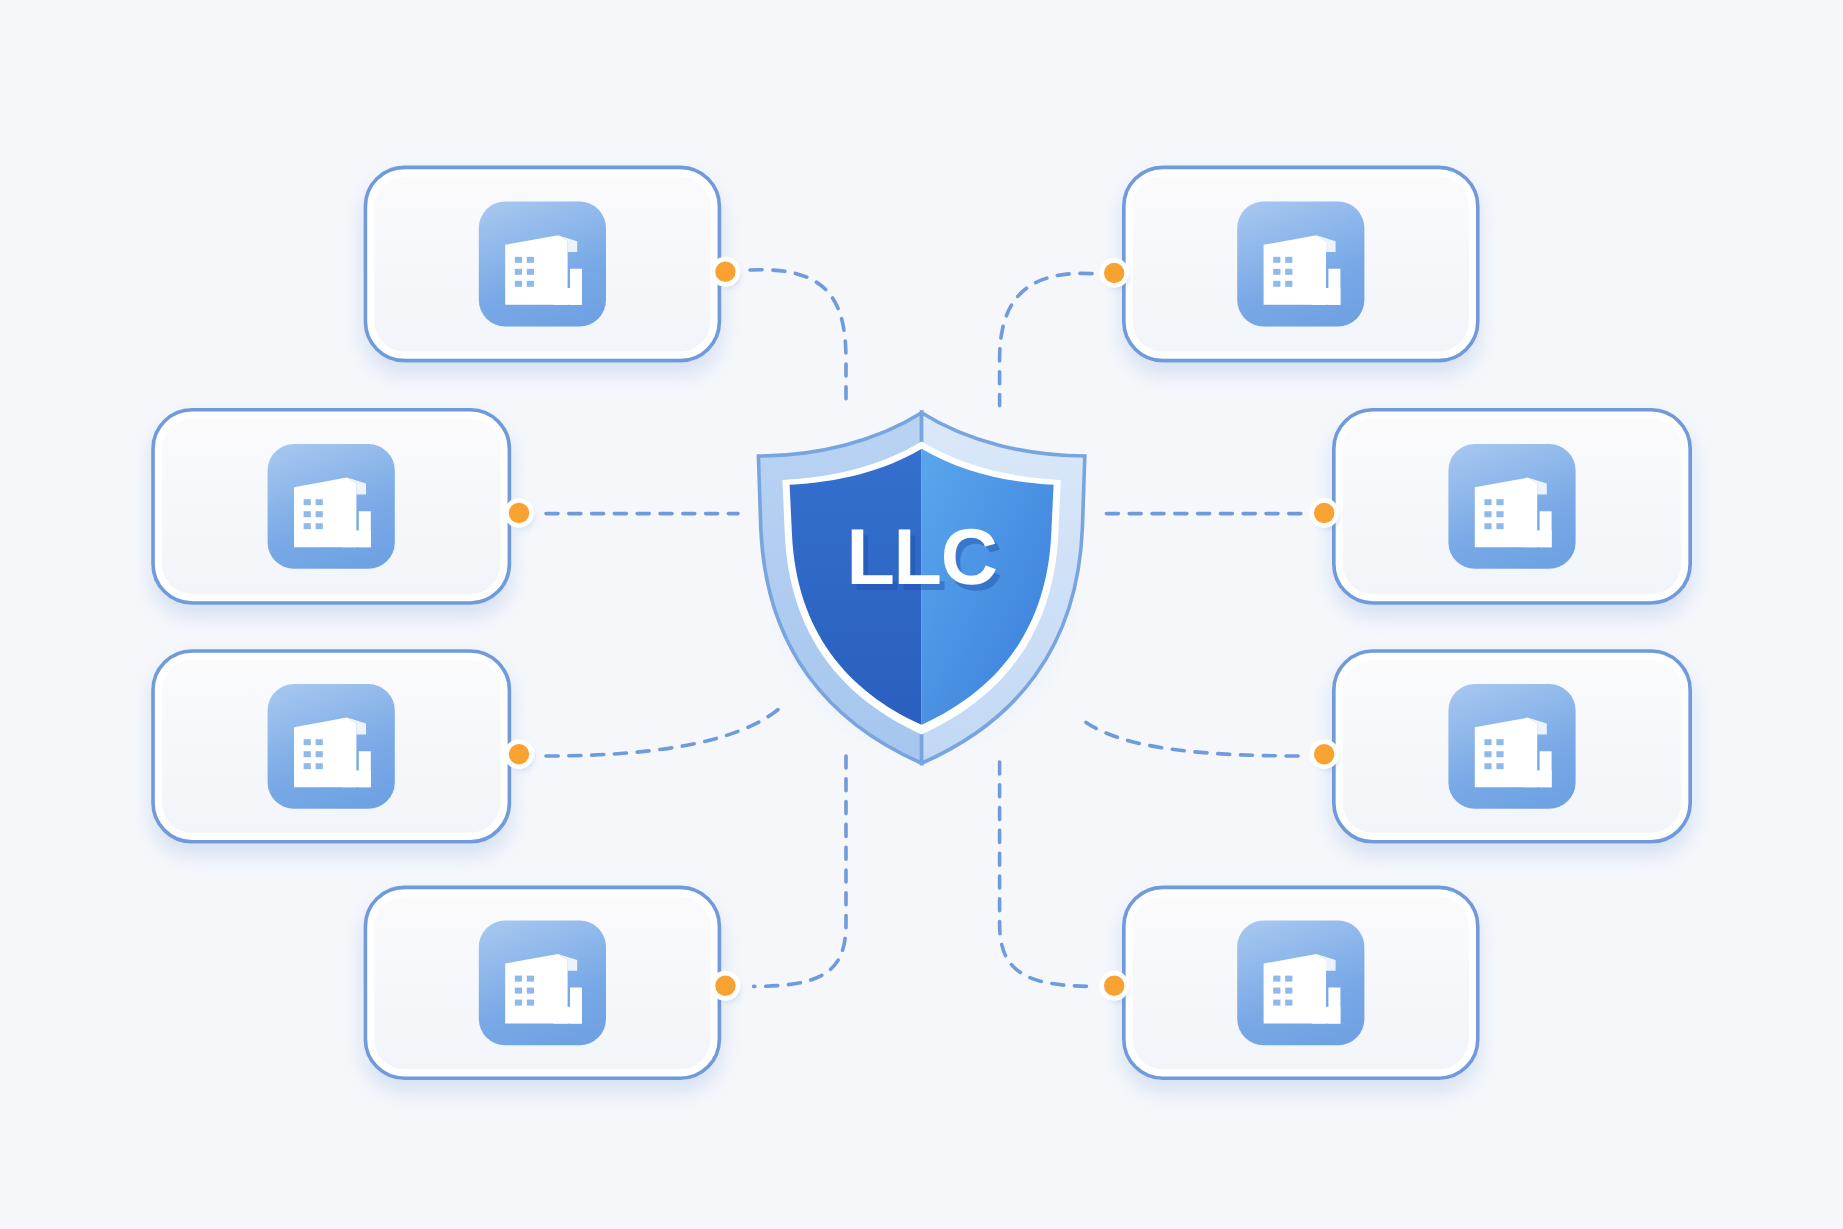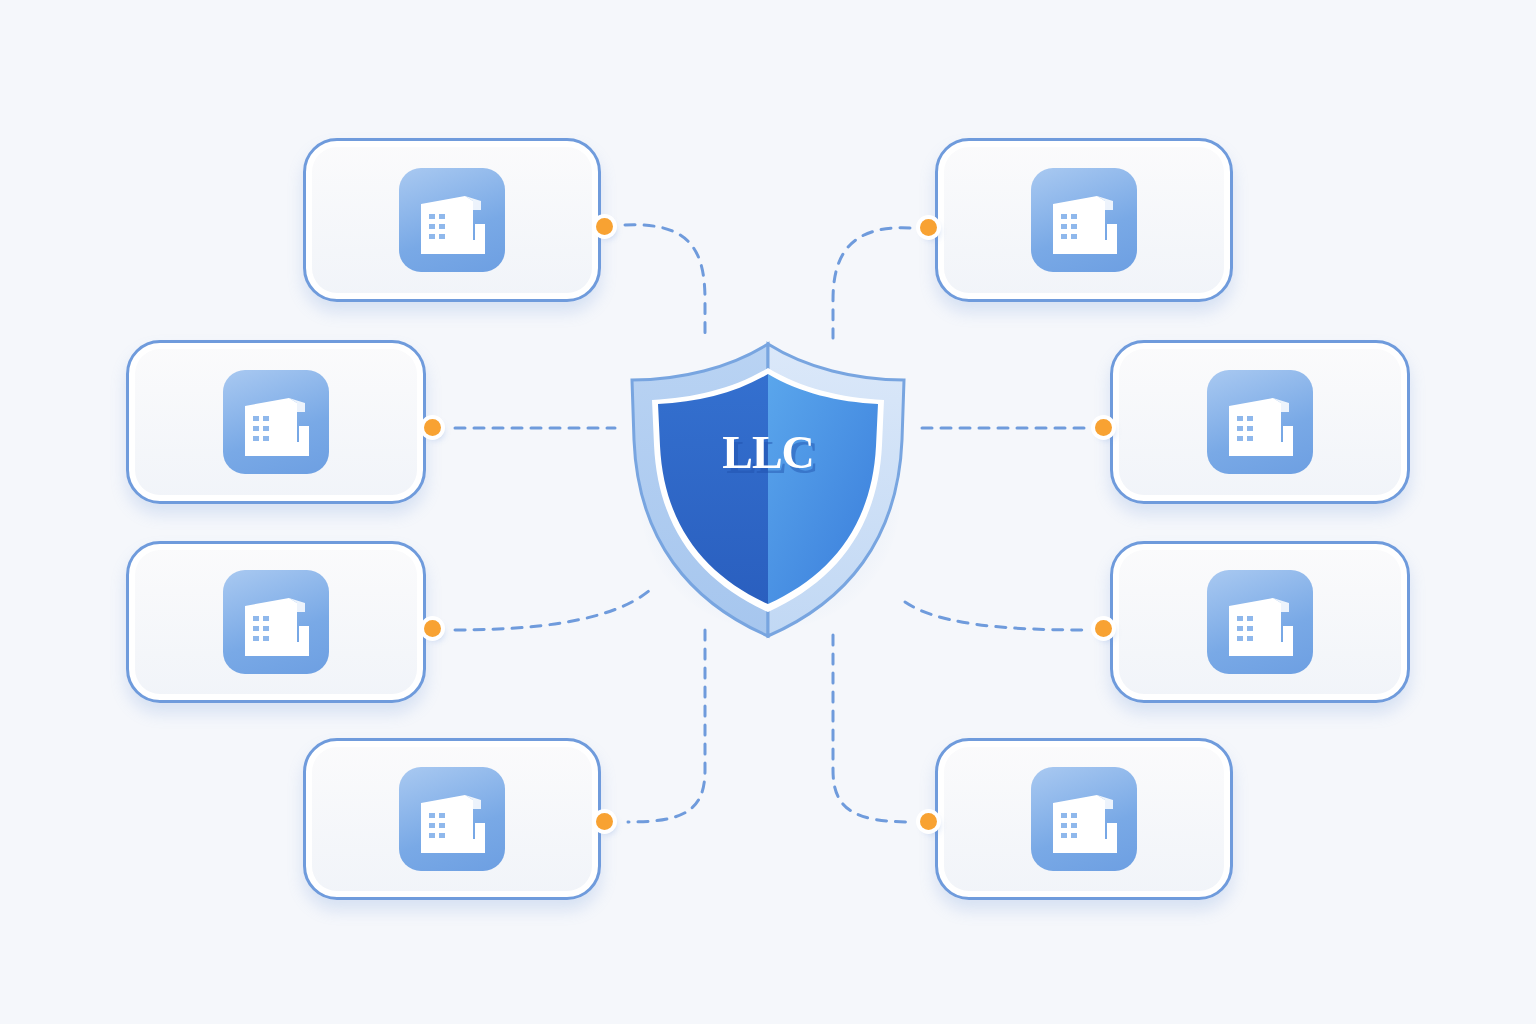--- a/index.html
+++ b/index.html
@@ -5,21 +5,21 @@
   html,body{margin:0;padding:0;}
   body{width:1536px;height:1024px;overflow:hidden;background:#f5f7fb;font-family:"DejaVu Sans",sans-serif;position:relative;}
   .canvas{position:absolute;left:0;top:0;width:1536px;height:1024px;}
   .node{position:absolute;box-sizing:border-box;border:3px solid #6f9bdc;border-radius:34px;background:linear-gradient(180deg,#fbfbfc 0%,#f1f4f9 100%);box-shadow:0 10px 16px rgba(110,150,220,0.22), inset 0 0 0 6px #ffffff;}
   .icon-tile{position:absolute;width:106px;height:104px;border-radius:22px;background:linear-gradient(160deg,#a9c9f1 0%,#79a9e6 60%,#6d9fe2 100%);left:50%;top:50%;transform:translate(-50%,-50%);}
   .icon-tile svg{position:absolute;left:0;top:0;}
   .dot{position:absolute;width:17px;height:17px;border-radius:50%;background:#f8a232;box-shadow:0 0 0 4px #ffffff, 3px 4px 6px rgba(110,150,220,0.35);}
   svg.links{position:absolute;left:0;top:0;}
   .shield-wrap{position:absolute;left:600px;top:330px;width:336px;height:330px;}
   .halo{position:absolute;left:640px;top:370px;width:260px;height:260px;border-radius:50%;background:radial-gradient(circle,rgba(205,220,240,0.55) 0%,rgba(220,230,245,0.35) 55%,rgba(245,247,251,0) 72%);}
-  .shield-label{position:absolute;left:0;top:96px;width:336px;text-align:center;font-family:Liberation Serif, serif;font-weight:bold;font-size:46px;letter-spacing:-1px;color:#ffffff;text-shadow:4px 5px 0 rgba(30,80,170,0.45);}
+  .shield-label{position:absolute;left:0;top:96px;width:336px;text-align:center;font-family:Liberation Sans, sans-serif;font-weight:bold;font-size:66px;letter-spacing:-1px;color:#ffffff;text-shadow:4px 5px 0 rgba(30,80,170,0.45);}
 </style>
 </head>
 <body>
 
 <div class="canvas">
 
   <svg class="links" width="1536" height="1024">
     <g fill="none" stroke="#6f9bdc" stroke-width="3" stroke-dasharray="10 9" stroke-linecap="round">
 
       <path d="M625 225 C690 222, 705 250, 705 300 L705 335"></path>

